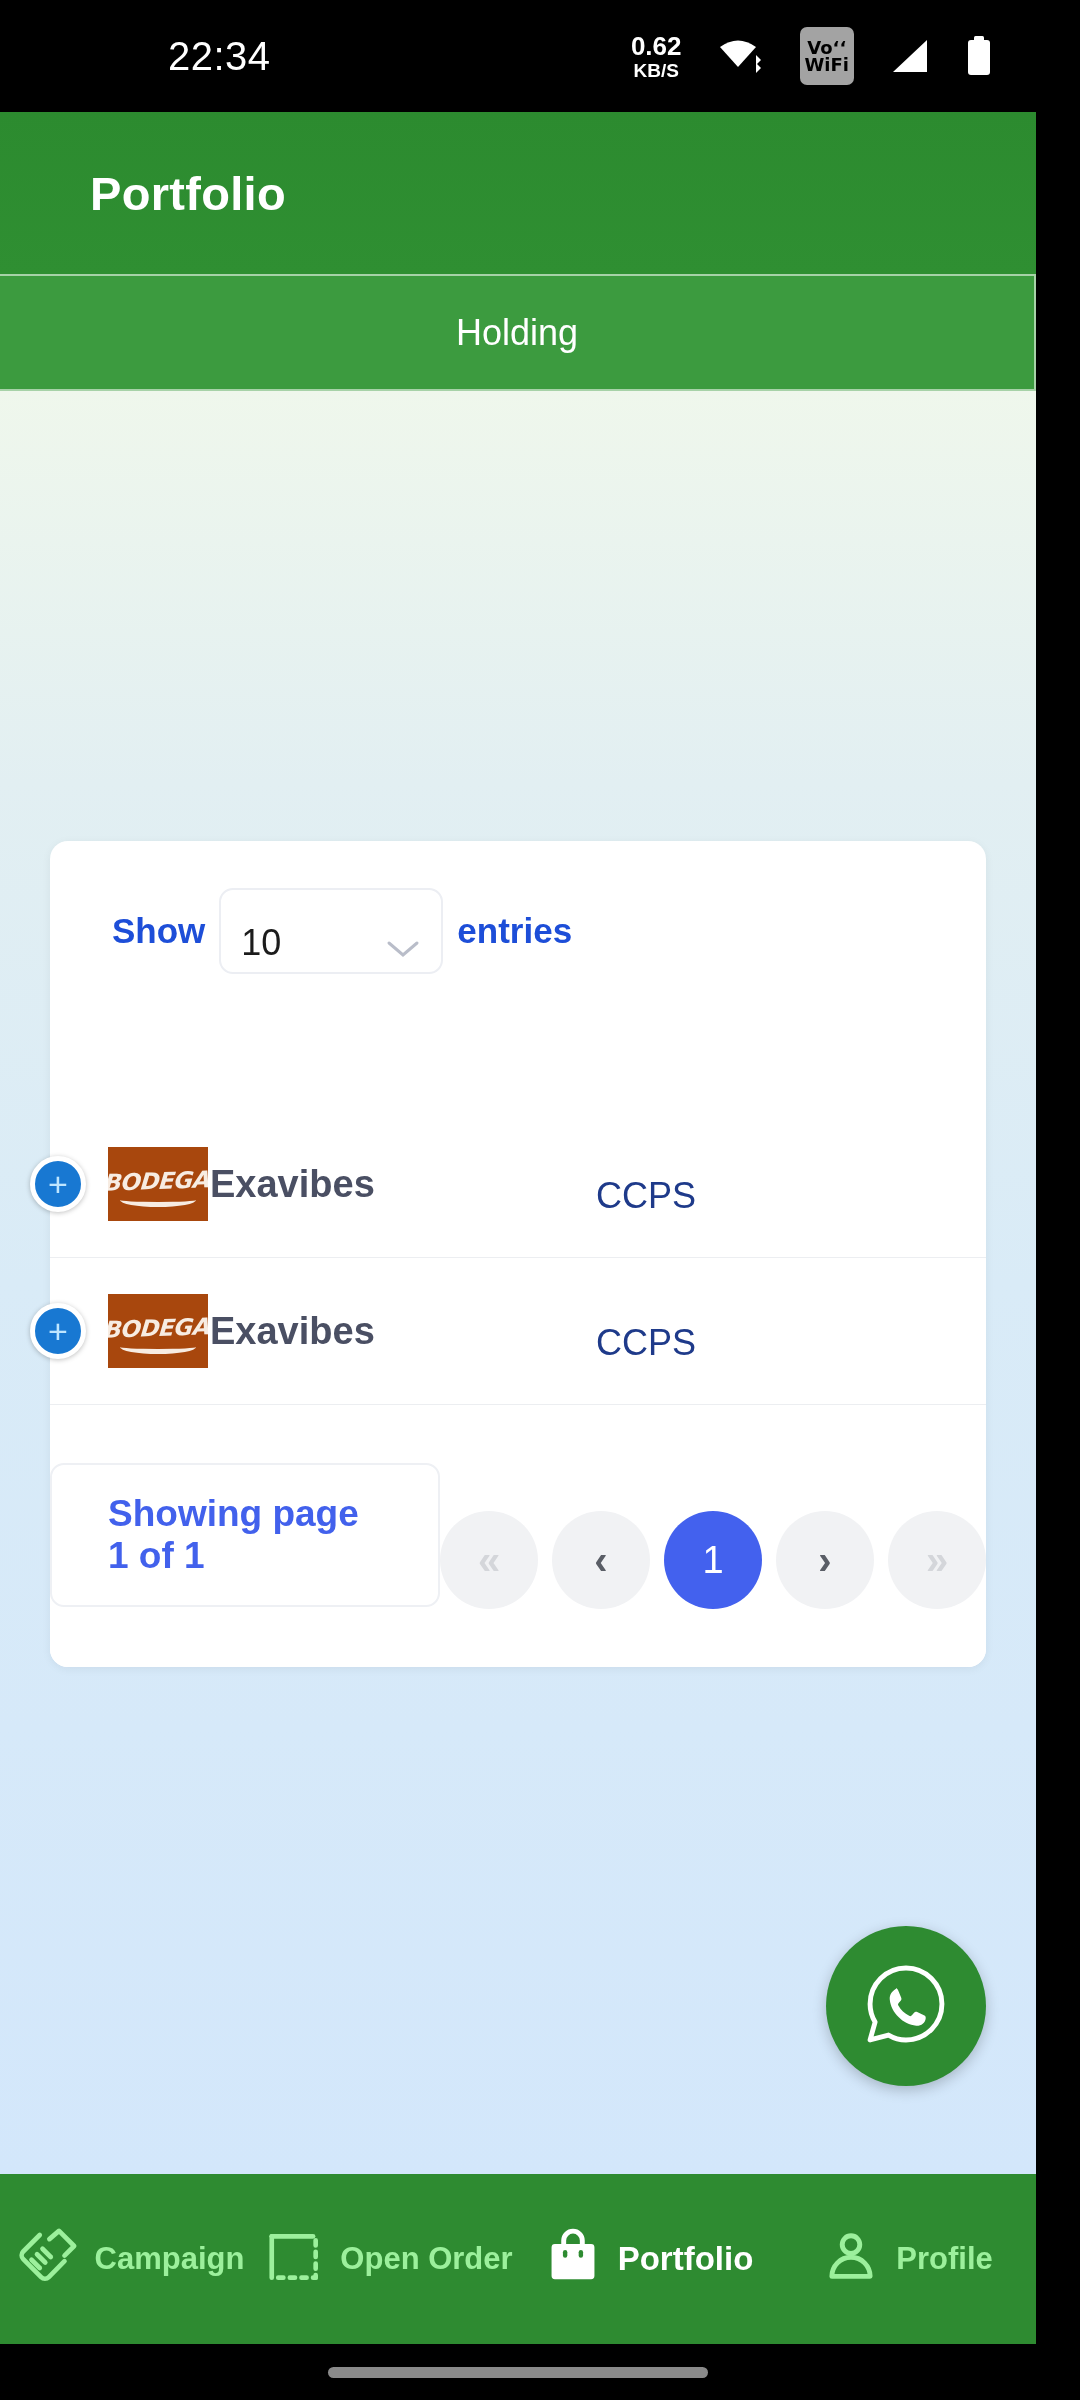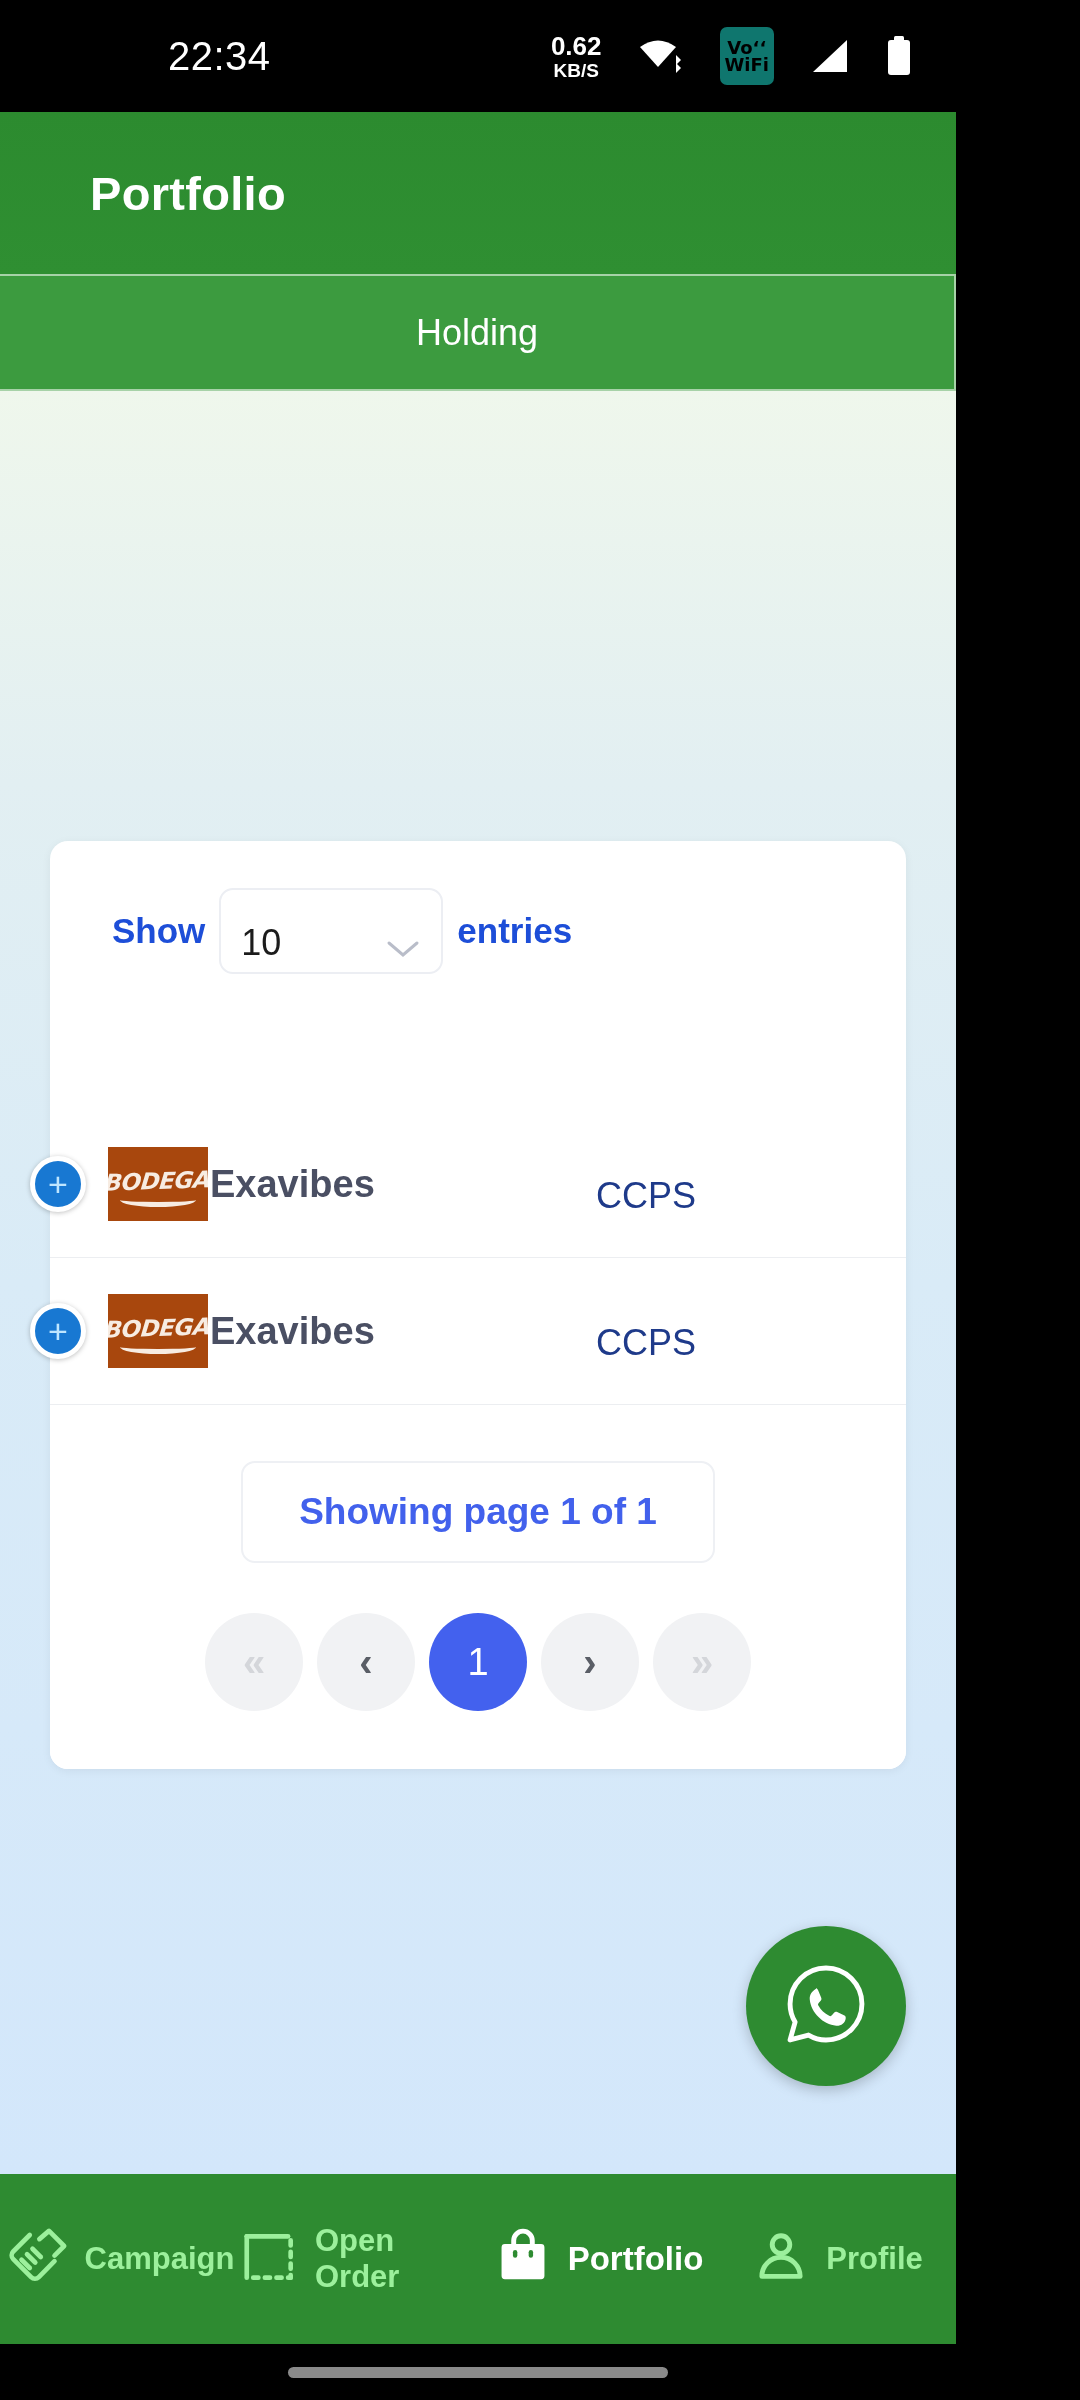--- a/index.html
+++ b/index.html
@@ -4,21 +4,21 @@
 <style>
   * { margin:0; padding:0; box-sizing:border-box; }
   html, body {
     width:1080px; height:2400px;
     font-family:"Liberation Sans", sans-serif;
     background:#000;
     overflow:hidden;
   }
   #screen {
     position:relative;
-    width:956px; height:2400px;
+    width:1036px; height:2400px;
     display:flex; flex-direction:column;
     background:#000;
   }
 
   
   .statusbar {
     height:112px; flex:0 0 112px;
     background:#000;
     display:flex; align-items:center;
     padding:0 44px 0 0;
@@ -34,21 +34,21 @@
     display:flex; align-items:center; gap:36px;
   }
   .sb-netspeed {
     display:flex; flex-direction:column; align-items:center;
     line-height:1;
   }
   .sb-netspeed .n1 { color:#fff; font-size:26px; font-weight:600; }
   .sb-netspeed .n2 { color:#fff; font-size:19px; font-weight:600; margin-top:2px; }
   .sb-icon { display:flex; align-items:center; }
   .vowifi-badge {
-    background:#0f766e; color:#000;
+    background:#a3a3a3; color:#000;
     border-radius:7px;
     font-size:18px; font-weight:700;
     line-height:0.95;
     padding:12px 5px;
     text-align:center;
     font-family:"DejaVu Sans", sans-serif;
   }
 
   
   .appbar {
@@ -187,21 +187,21 @@
     color:#4a4f63; font-size:38px; font-weight:700;
     margin-left:2px;
   }
   .cell-shares {
     color:#1e3a8a; font-size:36px; font-weight:400;margin-top:24px;
   }
 
   
   .pagearea {
     padding:56px 0 58px 0;
-    display:flex; flex-direction:column; align-items:center;
+    display:flex; flex-direction:row; align-items:center;
     background:#fff;
     border-radius:0 0 18px 18px;
   }
   .showing-box {
     border:2px solid #eef0f4;
     border-radius:14px;
     padding:28px 56px;
     color:#4261ec; font-size:37px; font-weight:700;
   }
   .pager {

